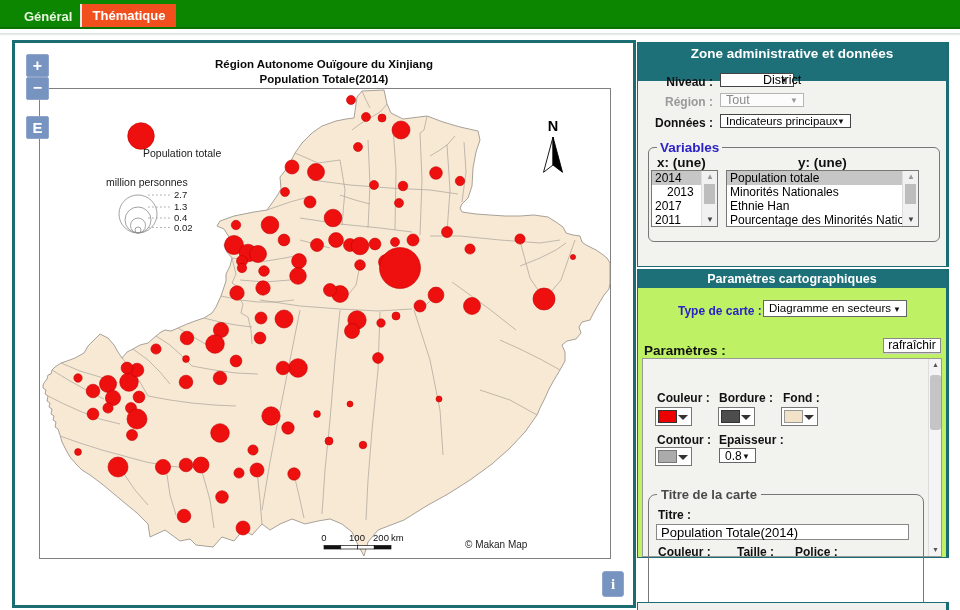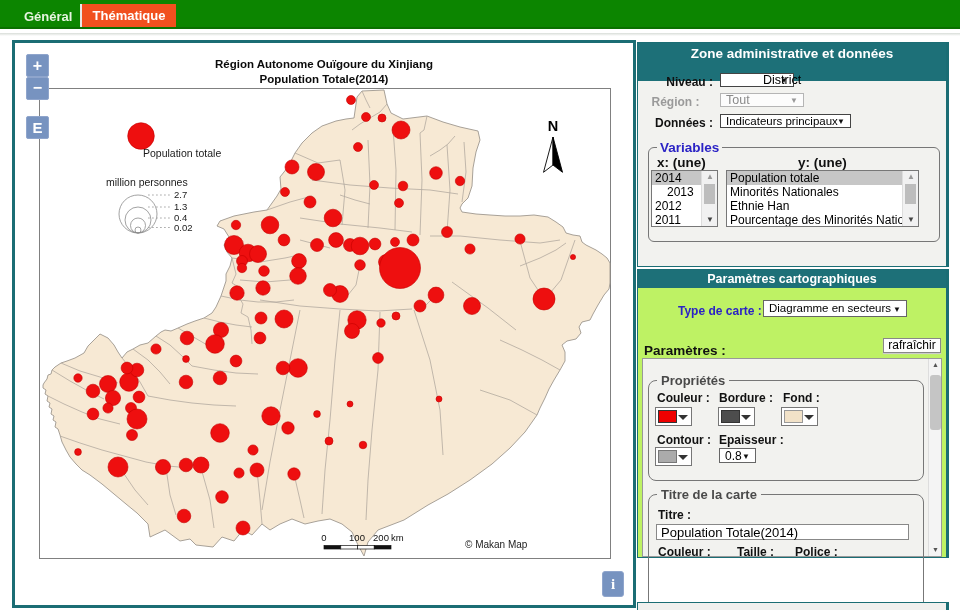--- a/index.html
+++ b/index.html
@@ -219,33 +219,33 @@
 <div class="btn3d" style="left:26px; top:54px; width:23px; height:23px; font-size:16px; font-weight:bold; line-height:22px;">+</div>
 <div class="btn3d" style="left:26px; top:77px; width:23px; height:23px; font-size:16px; font-weight:bold; line-height:20px;">−</div>
 <div class="btn3d" style="left:26px; top:116px; width:23px; height:23px; font-size:15px; font-weight:bold; line-height:22px;">E</div>
 <div class="btn3d" style="left:602px; top:571px; width:22px; height:26px; font-size:15px; font-weight:bold; line-height:25px; font-family:'Liberation Serif',serif; border-radius:3px;">i</div>
 
 <div id="rightcol">
   <div id="sect1">
     <div class="sect-hdr">Zone administrative et données</div>
     <div class="lbl" style="position:absolute; left:0; top:32px; width:75px; text-align:right; font-size:12px;">Niveau :</div>
     <div class="fake-sel" style="left:82px; top:30px; width:74px; height:14px; line-height:13px; font-size:12.5px; border:1.5px solid #444;padding-left:42px;">District<span class="arr" style="line-height:13px;">▼</span></div>
-    <div class="lbl" style="position:absolute; left:0; top:52px; width:75px; text-align:center; color:#9a9a9a; font-size:12px;">Région :</div>
+    <div class="lbl" style="position:absolute; left:0; top:52px; width:75px; text-align:right; color:#9a9a9a; font-size:12px;">Région :</div>
     <div class="fake-sel" style="left:82px; top:50px; width:84px; height:14px; line-height:13px; font-size:12.5px; border-color:#b5b5b5; color:#8a8a8a; background:#fcfcfc;">Tout<span class="arr" style="line-height:14px; color:#999; font-size:8px;">▼</span></div>
     <div class="lbl" style="position:absolute; left:0; top:73px; width:75px; text-align:right; font-size:12px;">Données :</div>
     <div class="fake-sel" style="left:82px; top:71px; width:131px; height:14px; line-height:13px; font-size:11.5px; white-space:nowrap; border:1.5px solid #444;">Indicateurs principaux<span class="arr" style="line-height:13px;">▼</span></div>
     <fieldset style="position:absolute; left:10px; top:97px; width:292px; height:102px; background:#f2f2ef; border-color:#777;">
       <legend class="blue" style="margin-left:8px; padding:0 3px;">Variables</legend>
     </fieldset>
     <div class="lbl" style="position:absolute; left:19px; top:112px;">x: (une)</div>
     <div class="lbl" style="position:absolute; left:160px; top:112px;">y: (une)</div>
     <div style="position:absolute; left:13px; top:127px; width:67px; height:57px; background:#fff; border:1px solid #777; overflow:hidden;">
 <div style="height:14.1px; font-size:12px; line-height:14px; padding-left:3px; white-space:nowrap; background:#c6c6c6;">2014</div>
 <div style="height:14.1px; font-size:12px; line-height:14px; padding-left:15px; white-space:nowrap; ">2013</div>
-<div style="height:14.1px; font-size:12px; line-height:14px; padding-left:3px; white-space:nowrap; ">2012</div>
+<div style="height:14.1px; font-size:12px; line-height:14px; padding-left:3px; white-space:nowrap; ">2017</div>
 <div style="height:14.1px; font-size:12px; line-height:14px; padding-left:3px; white-space:nowrap; ">2011</div>
 <div style="position:absolute; right:0; top:0; width:16px; height:55px; background:#f1f1f1; border-left:1px solid #ddd;">
 <div style="position:absolute; top:0; left:0; width:16px; height:12px; text-align:center; font-size:8px; color:#999; line-height:12px;">▲</div>
 <div style="position:absolute; top:13px; left:2px; width:11px; height:20px; background:#bdbdbd;"></div>
 <div style="position:absolute; bottom:0; left:0; width:16px; height:12px; text-align:center; font-size:8px; color:#444; line-height:12px;">▼</div>
 </div>
       </div>
     <div style="position:absolute; left:88px; top:127px; width:193px; height:57px; background:#fff; border:1px solid #777; overflow:hidden;">
 <div style="height:14.1px; font-size:12px; line-height:14px; padding-left:3px; white-space:nowrap; background:#c6c6c6;">Population totale</div>
 <div style="height:14.1px; font-size:12px; line-height:14px; padding-left:3px; white-space:nowrap; ">Minorités Nationales</div>
@@ -264,23 +264,20 @@
     <div class="fake-sel" style="left:125px; top:30px; width:144px; height:17px; line-height:15px; font-size:11.5px; white-space:nowrap;">Diagramme en secteurs<span class="arr" style="line-height:17px;">▼</span></div>
     <div class="lbl" style="position:absolute; left:6px; top:73px;">Paramètres :</div>
     <div style="position:absolute; left:245px; top:68px; width:58px; height:15px; background:#fdfdfd; border:1px solid #888; text-align:center; font-size:12px; line-height:13px; box-shadow:0 1px 1px #ccc;">rafraîchir</div>
     <div style="position:absolute; left:4px; top:88px; width:300px; height:199px; border:1px solid #999; background:#f2f2ef;">
 
       <div style="position:absolute; right:0; top:0; width:13px; height:100%; background:#f4f4f4; border-left:1px solid #ddd;">
         <div style="position:absolute; top:0; left:0; width:13px; height:12px; text-align:center; font-size:7px; color:#555; line-height:12px;">▲</div>
         <div style="position:absolute; top:16px; left:1px; width:11px; height:55px; background:#c5c5c5; border-radius:3px;"></div>
         <div style="position:absolute; bottom:0; left:0; width:13px; height:12px; text-align:center; font-size:7px; color:#555; line-height:12px;">▼</div>
       </div>
-      <fieldset style="position:absolute; left:5px; top:14px; width:276px; height:108px; border-radius:8px; border-color:#777;">
-        <legend style="margin-left:8px; padding:0 4px; color:#4a4a4a; font-weight:bold; font-size:13px;">Propriétés</legend>
-      </fieldset>
       <div class="lbl" style="position:absolute; left:14px; top:32px; font-size:12px;">Couleur :</div>
       <div class="lbl" style="position:absolute; left:76px; top:32px; font-size:12px;">Bordure :</div>
       <div class="lbl" style="position:absolute; left:140px; top:32px; font-size:12px;">Fond :</div>
 
       <div style="position:absolute; left:12px; top:48px; width:37px; height:19px; border:1px solid #777; background:#fff;">
           <div style="position:absolute; left:2px; top:2px; width:19px; height:13px; background:#ee0000; border:1px solid #333;"></div>
           <div style="position:absolute; right:3px; top:7px; width:0; height:0; border-left:5px solid transparent; border-right:5px solid transparent; border-top:5px solid #333;"></div>
         </div>
       <div style="position:absolute; left:75px; top:48px; width:37px; height:19px; border:1px solid #777; background:#fff;">
           <div style="position:absolute; left:2px; top:2px; width:19px; height:13px; background:#4d4d4d; border:1px solid #333;"></div>

